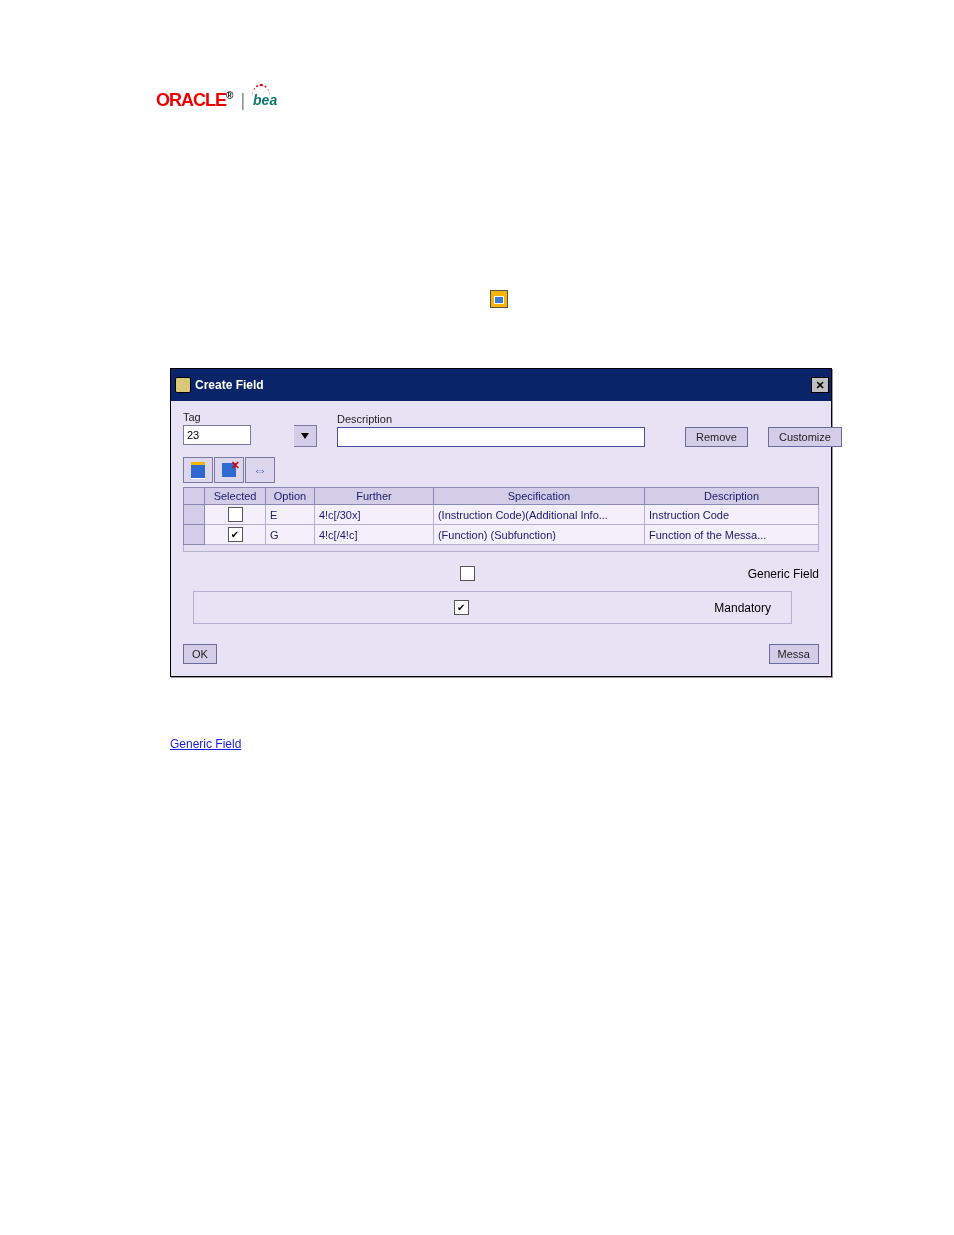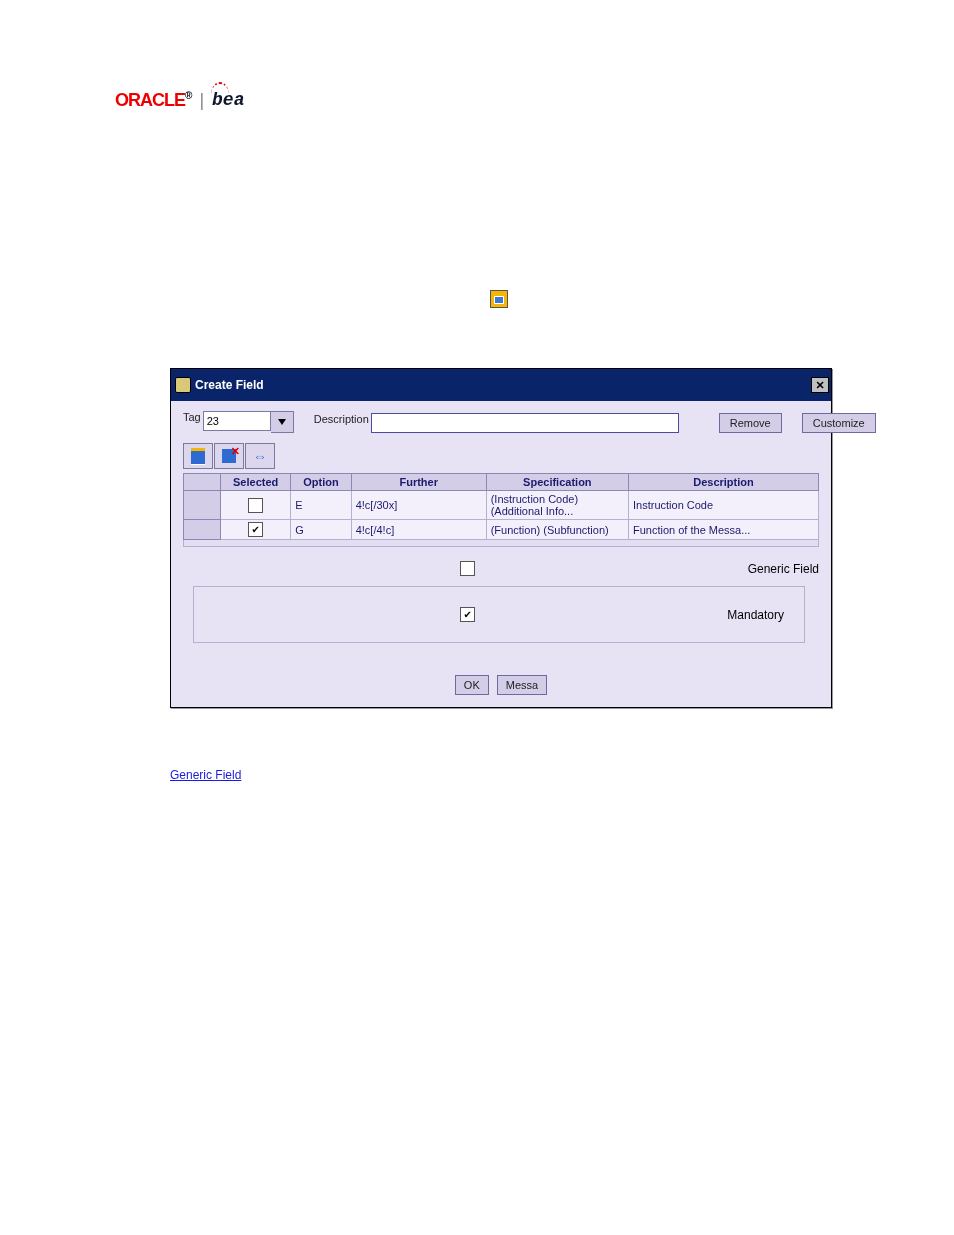--- a/index.html
+++ b/index.html
@@ -9,44 +9,44 @@
     font-family: Arial, sans-serif;
     font-size: 12px;
     width: 954px;
   }
   .logo-bar {
     padding: 80px 0 0 115px;
     height: 40px;
     display: flex;
     align-items: center;
     gap: 8px;
+    margin-left: 41px;
   }
   .oracle-logo {
     color: #e00;
     font-weight: bold;
     font-size: 18px;
     letter-spacing: -1px;
   }
   .oracle-r {
     font-size: 10px;
     vertical-align: super;
     color: #000;
   }
   .sep {
     color: #888;
     font-size: 18px;
   }
   .bea-logo {
     position: relative;
     display: inline-block;
-    font-size: 18px;
+    font-size: 14px;
     font-style: italic;
     font-weight: bold;
-    color: #0f172a;
-    font-family: Liberation Mono, monospace;
+    color: #0f766e;
   }
   .bea-red {
     position: absolute;
     top: -8px;
     left: -1px;
     width: 18px;
     height: 10px;
     border-top: 2px dotted #e00;
     border-radius: 50% 50% 0 0 / 100% 100% 0 0;
   }
@@ -120,29 +120,30 @@
     padding: 10px 12px 12px 12px;
   }
   .row {
     display: flex;
     align-items: flex-end;
     gap: 20px;
     margin-bottom: 10px;
   }
   .fld {
     display: flex;
-    flex-direction: row;
+    flex-direction: column;
     gap: 2px;
   }
   .lbl {
     color: #222;
     font-size: 11px;
   }
   .tag-ctrl {
     display: flex;
+    gap: 43px;
   }
   .tag-input {
     width: 60px;
     height: 18px;
     border: 1px solid #7a7aa0;
     background: #fff;
     font-size: 11px;
     padding: 0 3px;
     box-sizing: content-box;
   }
@@ -216,22 +217,22 @@
   table.grid {
     width: 100%;
     border-collapse: collapse;
     font-size: 11px;
     background: #f1edfa;
   }
   table.grid th {
     background: #d3cde8;
     border: 1px solid #8a88b5;
     color: #1a1a6e;
-    font-weight: bold;
-    padding: 2px 12px;
+    font-weight: normal;
+    padding: 2px 4px;
   }
   table.grid td {
     border: 1px solid #b5b0d0;
     padding: 2px 4px;
     color: #1a1a6e;
     background: #f4f0fb;
   }
   table.grid th:first-child, table.grid td.rowheader {
     width: 12px;
     background: #d3cde8;
@@ -250,31 +251,31 @@
   }
   .chk.checked::after { content:"✔"; color:#000; }
 
   .check-row { display:flex; align-items:center; gap:6px; }
   
   .generic {
     margin: 14px 0 10px 10px;
   }
   .optsbox {
     border: 1px solid #b5b0d0;
-    margin: 10px 14px 0 10px;
-    padding: 20px 20px;
+    margin: 10px 27px 0 10px;
+    padding: 8px 20px;
     display: flex;
     flex-direction: column;
     gap: 10px;
   }
   .btnrow {
     display:flex;
-    justify-content:center;
+    justify-content:space-between;
     gap:8px;
-    margin-top: 32px;
+    margin-top: 20px;
   }
   .btn.short { padding: 0 8px; }
   .link {
     color: #1a1ae0;
     text-decoration: underline;
   }
 </style>
 </head>
 <body>
 

